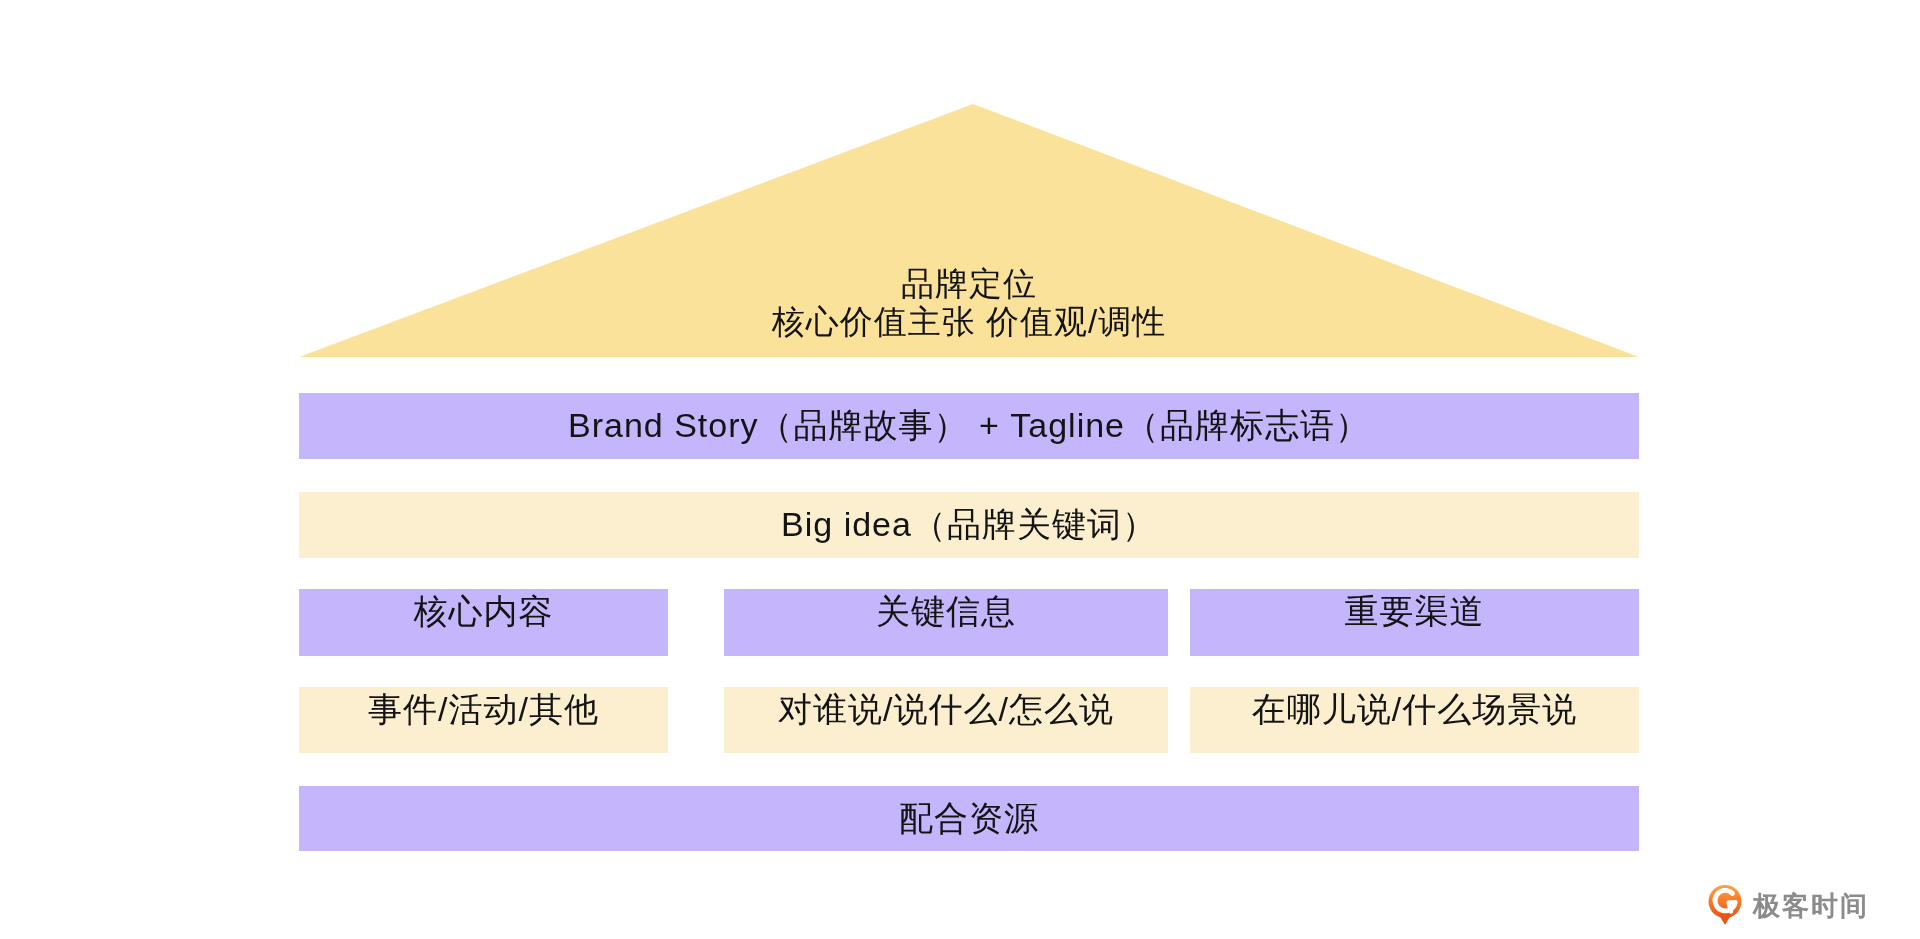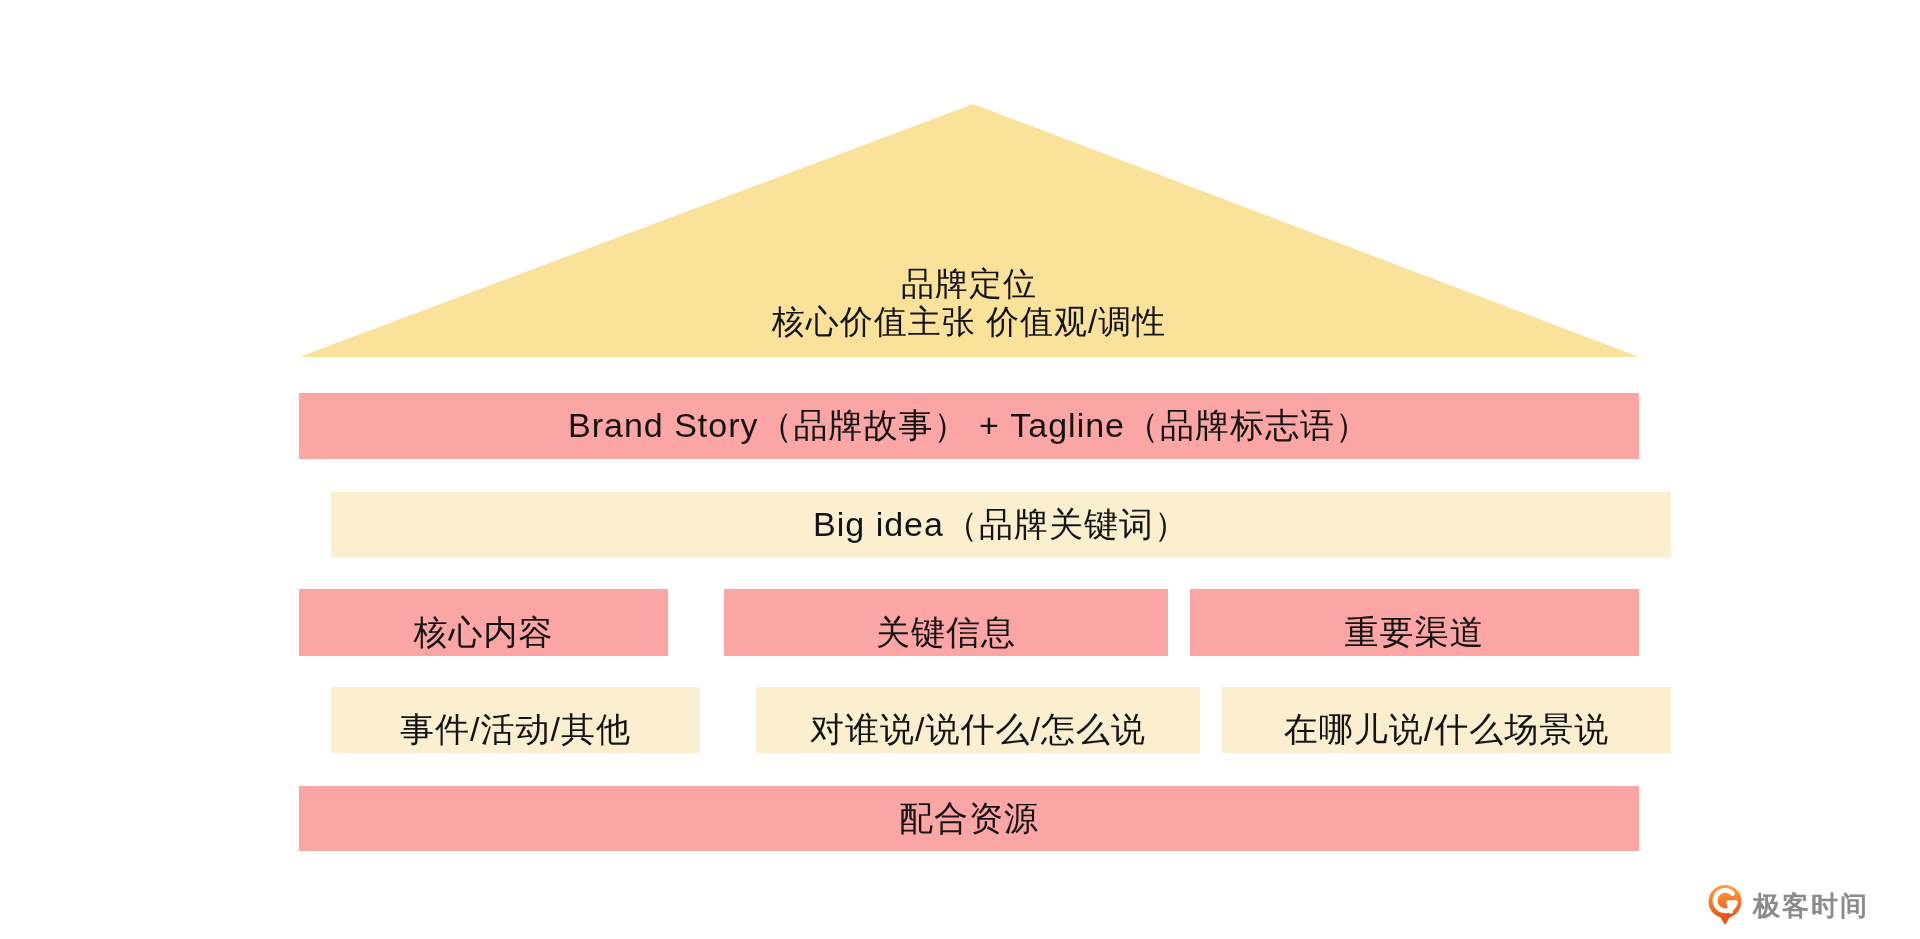--- a/index.html
+++ b/index.html
@@ -45,31 +45,31 @@
     width: 1340px;
     display: flex;
     align-items: center;
     justify-content: center;
     font-size: 34px;
     color: #141414;
     letter-spacing: 1px;
     white-space: nowrap;
     box-sizing: border-box;
   }
-  .gold  { background: #fca5a5; }
-  .cream { background: #FCEFCF; margin-left: 32px; }
+  .gold  { background: #c4b5fd; }
+  .cream { background: #FCEFCF; }
 
   .band-brand   { top: 393px; height: 66px; }
   .band-bigidea { top: 492px; height: 66px; }
   .band-base    { top: 786px; height: 65px; }
 
   
   .cell {
     display: flex;
-    align-items: flex-end;
+    align-items: flex-start;
     justify-content: center;
     font-size: 34px;
     color: #141414;
     letter-spacing: 1px;
     white-space: nowrap;
     box-sizing: border-box;
   }
   .r1 { top: 589px; height: 67px; }
   .r2 { top: 687px; height: 66px; }
   .c1 { left: 299px;  width: 369px; }

